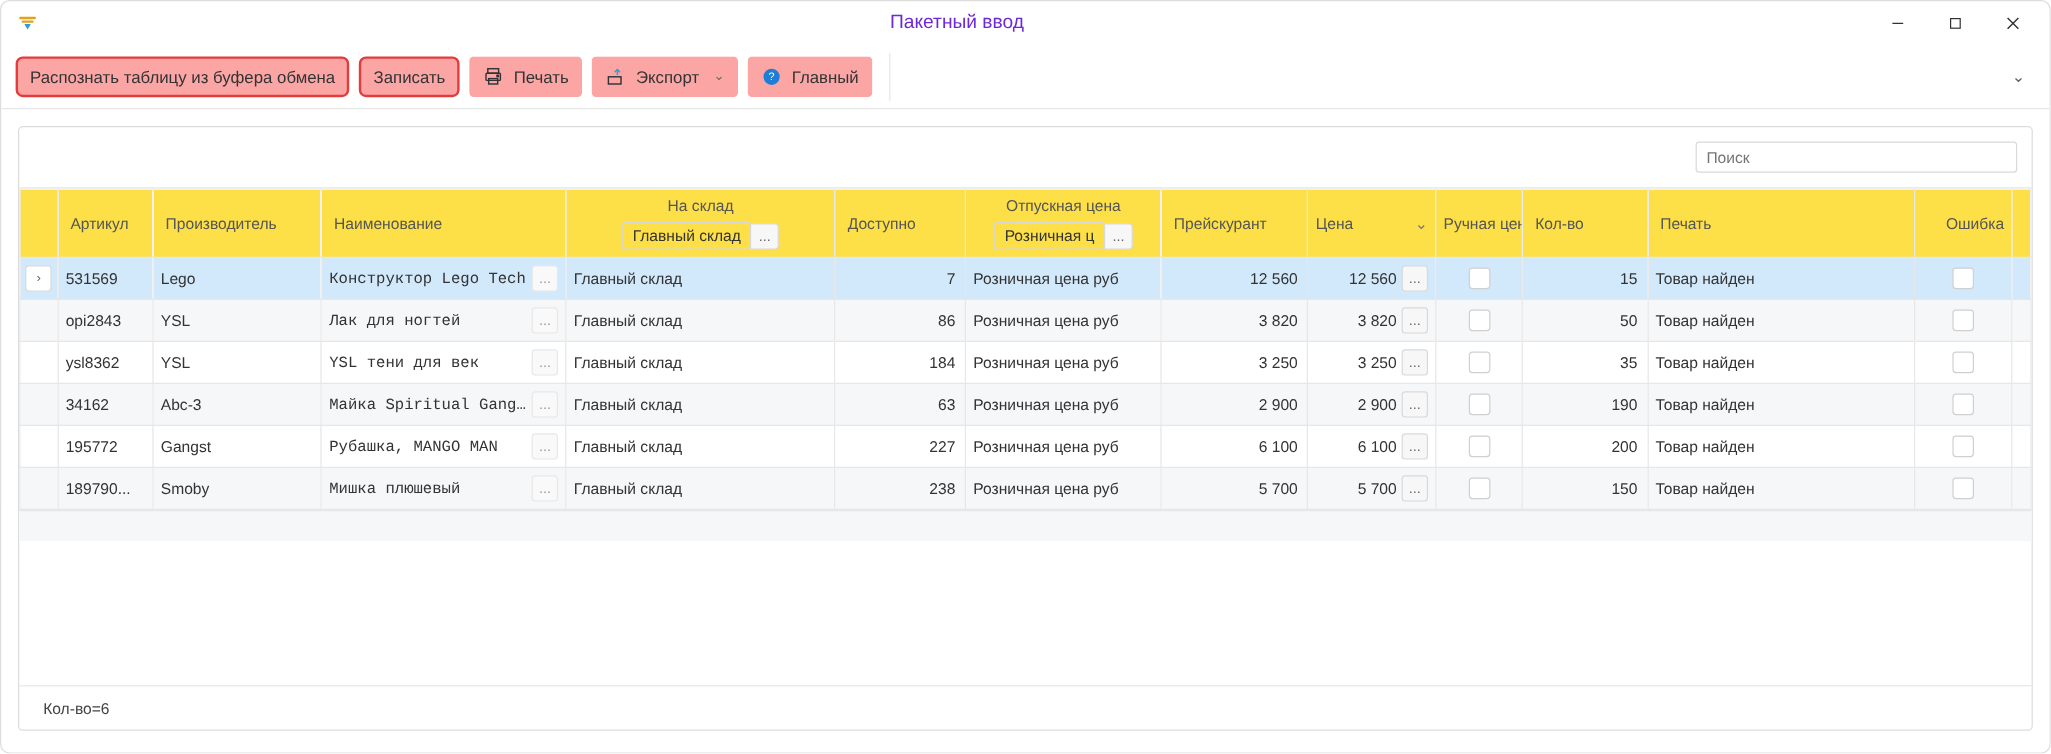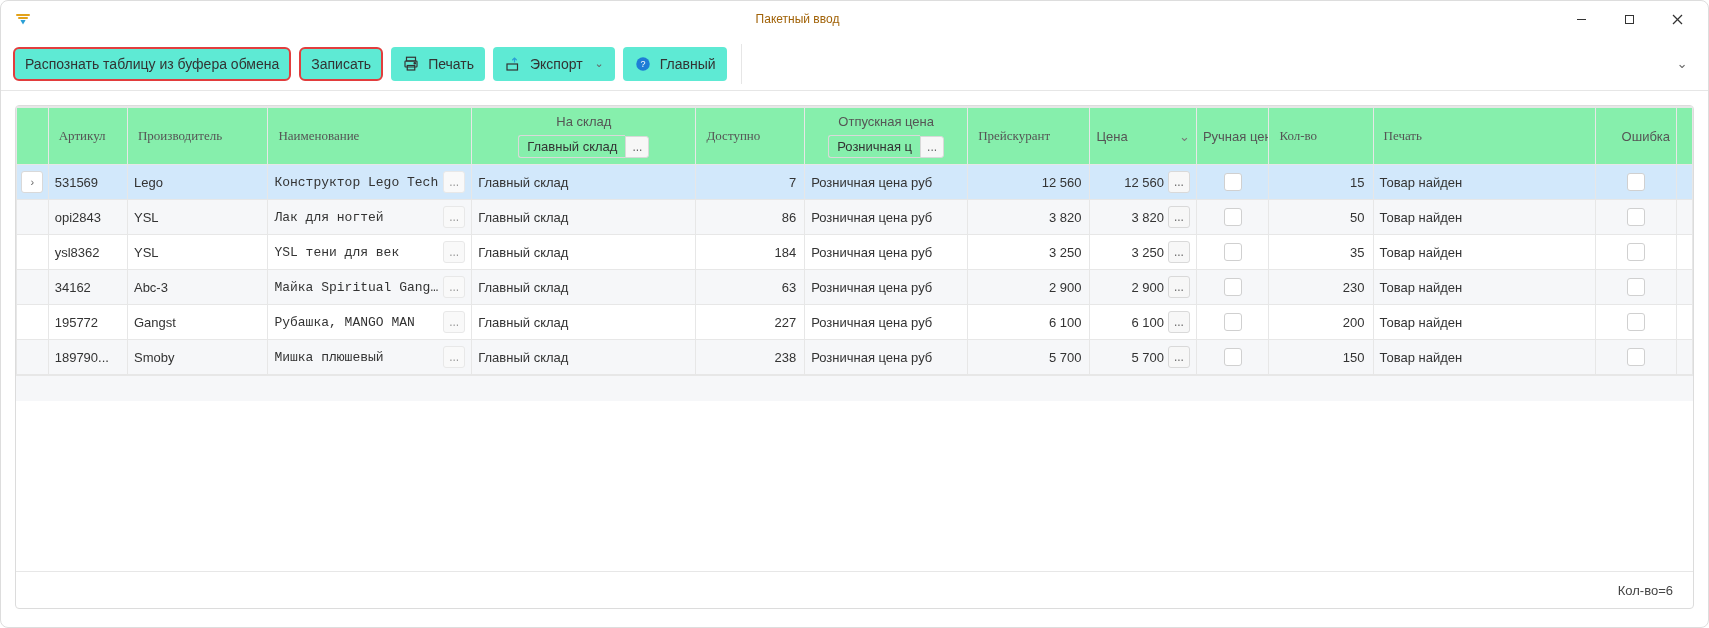--- a/index.html
+++ b/index.html
@@ -4,45 +4,45 @@
 <style>
 * { box-sizing: border-box; margin: 0; padding: 0; }
 body { font-family: -apple-system, BlinkMacSystemFont, "Segoe UI", Arial, sans-serif; font-size: 13px; color: #333; background: #fff; }
 .window { width: 1709px; height: 628px; border: 1px solid #ddd; border-radius: 8px; display: flex; flex-direction: column; overflow: hidden; }
 .titlebar { height: 36px; display: flex; align-items: center; padding: 0 8px; border-bottom: 0; }
 .app-icon { width: 28px; height: 28px; display: flex; flex-direction: column; align-items: center; justify-content: center; gap: 1px; }
 .app-icon span { display: block; width: 14px; height: 2px; border-radius: 1px; }
 .app-icon span:nth-child(1){ background:#e3a21a; width:14px; }
 .app-icon span:nth-child(2){ background:#e3a21a; width:10px; }
 .app-icon span:nth-child(3){ background:#2a9fd6; width:6px; height:5px; clip-path: polygon(0 0,100% 0,50% 100%); }
-.title { flex: 1; text-align: center; font-size: 12px; color: #a16207; }
+.title { flex: 1; text-align: center; font-size: 16px; color: #6d28d9; }
 .win-controls { display: flex; gap: 2px; }
 .win-btn { width: 46px; height: 30px; display: flex; align-items: center; justify-content: center; background: transparent; border: none; cursor: pointer; color: #333; font-size: 13px; }
 
 .toolbar { height: 54px; display: flex; align-items: center; padding: 0 12px; border-bottom: 1px solid #e6e6e6; gap: 8px; }
-.tb-btn { height: 34px; padding: 0 10px; background: #5eead4; border: 1px solid transparent; border-radius: 4px; display: inline-flex; align-items: center; gap: 8px; cursor: pointer; font-size: 14px; color: #333; }
+.tb-btn { height: 34px; padding: 0 10px; background: #fca5a5; border: 1px solid transparent; border-radius: 4px; display: inline-flex; align-items: center; gap: 8px; cursor: pointer; font-size: 14px; color: #333; }
 .tb-btn.highlight { border: 2px solid #e23d3d; border-radius: 6px; }
 .tb-sep { width: 1px; height: 40px; background: #e6e6e6; margin: 0 6px; }
 .tb-spacer { flex: 1; }
 .chev { margin-left: 4px; font-size: 11px; color: #666; }
 .icon-print svg, .icon-export svg, .icon-help svg { display:block; }
 .expand-btn { width: 28px; height: 28px; border: none; background: transparent; cursor: pointer; color: #666; }
 
 .content { flex: 1; padding: 14px 14px 18px 14px; overflow: hidden; }
 .panel { border: 1px solid #dcdcdc; border-radius: 4px; height: 100%; display: flex; flex-direction: column; background: #fff; }
 
 .panel-top { height: 50px; display: flex; align-items: center; justify-content: flex-end; padding: 0 12px; }
 .search-input { width: 268px; height: 26px; border: 1px solid #d9d9d9; border-radius: 3px; padding: 0 8px; font-size: 13px; color: #666; }
 
 .grid-wrap { flex: 1; overflow: auto; border-top: 1px solid #e7e7e7; border-bottom: 1px solid #e7e7e7; }
 table.grid { width: 100%; border-collapse: collapse; table-layout: fixed; }
 table.grid th, table.grid td { border: 1px solid #e7e7e7; padding: 6px 6px; font-size: 13px; text-align: left; vertical-align: middle; background: #fff; }
-table.grid th { background: #86efac; font-weight: 400; color: #555; text-align: center; height: 56px; }
+table.grid th { background: #fde047; font-weight: 400; color: #555; text-align: center; height: 56px; }
 table.grid th .hcell { display:flex; flex-direction:column; align-items:center; gap:6px; }
-table.grid th .hlabel-left { text-align:left; width:100%; padding-left:4px;font-family:Liberation Serif, serif; }
+table.grid th .hlabel-left { text-align:left; width:100%; padding-left:4px; }
 .mini-select { display:flex; align-items:center; gap:0; }
 .mini-select .ms-text { border:1px solid #d9d9d9; border-right:none; border-radius:3px 0 0 3px; padding:3px 8px; font-size:13px; color:#333; max-width:108px; overflow:hidden; text-overflow:ellipsis; white-space:nowrap; }
 .mini-select .ms-btn { border:1px solid #d9d9d9; border-radius:0 3px 3px 0; background:#f7f7f7; padding:3px 6px; cursor:pointer; color:#666; font-size:12px; }
 .sort-ind { margin-left:auto; color:#777; }
 .th-flex { display:flex; align-items:center; width:100%; gap:6px;justify-content:space-between; }
 
 tbody tr:nth-child(even) td { background:#f6f7f9; }
 tbody tr.selected td { background:#d2e8fb !important; }
 tbody td.num { text-align:right; padding-right:8px; }
 tbody td.expcol { text-align:center; width:26px; padding:0; }
@@ -50,21 +50,21 @@
 .cell-select { display:flex; align-items:center; justify-content:flex-end; gap:4px; }
 .cell-select .dots { width:22px; height:22px; border:1px solid #d9d9d9; border-radius:3px; background:#f7f7f7; cursor:pointer; color:#666; font-size:12px; }
 .cell-chk { display:flex; justify-content:center; }
 .chk { width:18px; height:18px; border:1px solid #d0d0d0; border-radius:3px; background:#fff; }
 .cell-name { display:flex; align-items:center; gap:4px; }
 .cell-name .ntxt { flex:1; overflow:hidden; text-overflow:ellipsis; white-space:nowrap;font-family:Liberation Mono, monospace; }
 .cell-name .dots { width:22px; height:22px; border:1px solid #e8e8e8; border-radius:3px; background:#f9f9f9; cursor:pointer; color:#999; font-size:12px; }
 
 .grid-summary { height: 26px; background: #f6f7f9; border-top:1px solid #e7e7e7; }
 
-.footer { height: 36px; display:flex; align-items:center; justify-content:flex-end; padding:0 20px; font-size:13px; color:#444; }
+.footer { height: 36px; display:flex; align-items:center; justify-content:flex-start; padding:0 20px; font-size:13px; color:#444; }
 
 col.c-exp{width:28px} col.c-art{width:70px} col.c-man{width:124px} col.c-name{width:180px} col.c-wh{width:198px} col.c-avail{width:96px} col.c-rel{width:144px} col.c-pl{width:108px} col.c-price{width:94px} col.c-manprice{width:64px} col.c-qty{width:92px} col.c-status{width:196px} col.c-err{width:72px} col.c-scroll{width:14px}
 tbody td, thead th { overflow:hidden; text-overflow:ellipsis; white-space:nowrap; }
 th .hcell, th .th-flex { white-space:normal; }
 </style>
 </head>
 <body>
 
 <div class="window">
 
@@ -134,20 +134,23 @@
       <span>Главный</span>
     </button>
     <div class="tb-sep"></div>
     <div class="tb-spacer"></div>
     <button class="expand-btn">⌄</button>
   </div>
 
   <div class="content">
     <div class="panel">
 
+      <div class="panel-top">
+        <input class="search-input" placeholder="Поиск" style="">
+      </div>
 
       <div class="grid-wrap">
         <table class="grid">
           <colgroup>
             <col class="c-exp">
               <col class="c-art">
               <col class="c-man">
               <col class="c-name">
               <col class="c-wh">
               <col class="c-avail">
@@ -338,21 +341,21 @@
                   <div class="cell-select">
                     <span>2 900</span>
                     <button class="dots">...</button>
                   </div>
                 </td>
                 <td>
                   <div class="cell-chk">
                     <div class="chk"></div>
                   </div>
                 </td>
-                <td class="num">230</td>
+                <td class="num">190</td>
                 <td>Товар найден</td>
                 <td>
                   <div class="cell-chk">
                     <div class="chk"></div>
                   </div>
                 </td>
                 <td></td>
               </tr>
               <tr>
                 <td class="expcol"></td>

